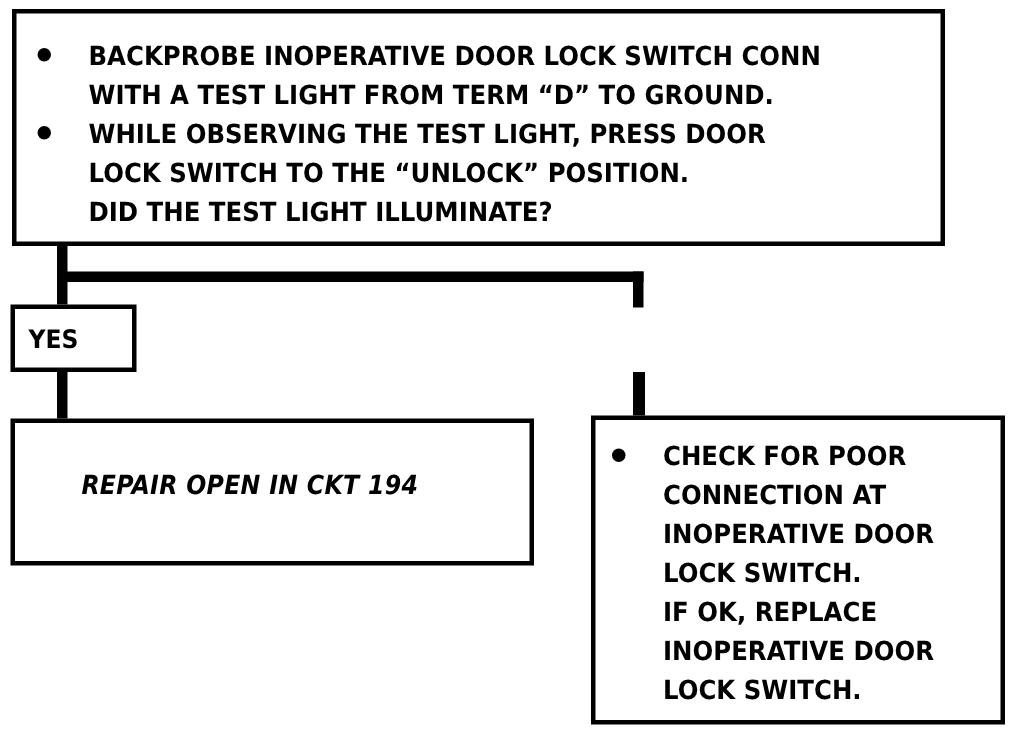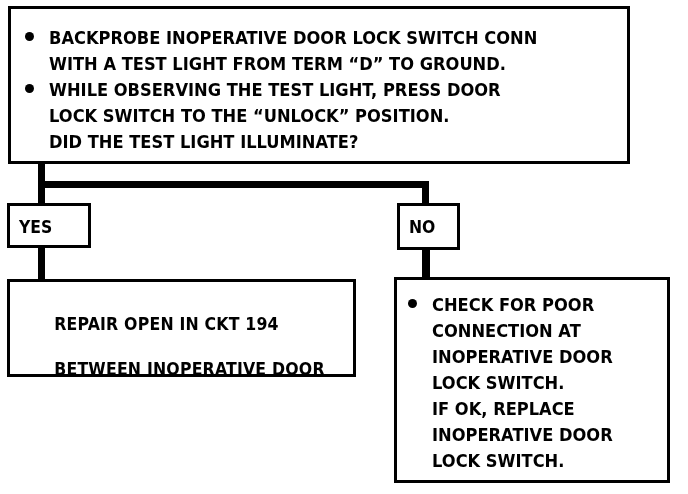--- a/index.html
+++ b/index.html
@@ -53,21 +53,21 @@
   }
   .bullet-dot {
     width: 9px;
     height: 9px;
     border-radius: 50%;
     background: #000000;
     flex: 0 0 auto;
     margin-top: 7px;
   }
   .bullet-lines {
-    margin-left: 15px;
+    margin-left: 25px;
     display: flex;
     flex-direction: column;
   }
   .line {
     font-family: "DejaVu Sans", "Liberation Sans", sans-serif;
     font-weight: bold;
     font-size: 17.5px;
     line-height: 26px;
     color: #000000;
     white-space: pre;
@@ -103,20 +103,21 @@
     transform: scaleX(0.92);
     transform-origin: left center;
   }
 
   
   #left-result-box {
     left: 7px;
     top: 279px;
     width: 349px;
     height: 98px;
+    font-style: italic;
   }
   #right-result-box {
     left: 394px;
     top: 277px;
     width: 276px;
     height: 206px;
   }
 
   #left-result-text {
     left: 13px;
@@ -171,28 +172,25 @@
   <div class="connector" id="conn-horizontal"></div>
   <div class="connector" id="conn-yes-down"></div>
   <div class="connector" id="conn-no-down"></div>
   <div class="connector" id="conn-yes-result"></div>
   <div class="connector" id="conn-no-result"></div>
 
   <div class="box" id="yes-box">
     <span class="label-text">YES</span>
   </div>
 
-  <div class="box" id="no-box">
-    <span class="label-text">NO</span>
-  </div>
 
   <div class="box" id="left-result-box">
     <div class="text-block" id="left-result-text">
       <span class="line">REPAIR OPEN IN CKT 194</span><br>
-      <span class="line">BETWEEN INOPERATIVE DOOR</span><br>
+      <br>
     </div>
   </div>
 
   <div class="box" id="right-result-box">
     <div class="bullet-row" id="right-bullet">
       <span class="bullet-dot"></span>
       <span class="bullet-lines">
         <span class="line">CHECK FOR POOR</span>
         <span class="line">CONNECTION AT</span>
         <span class="line">INOPERATIVE DOOR</span>

